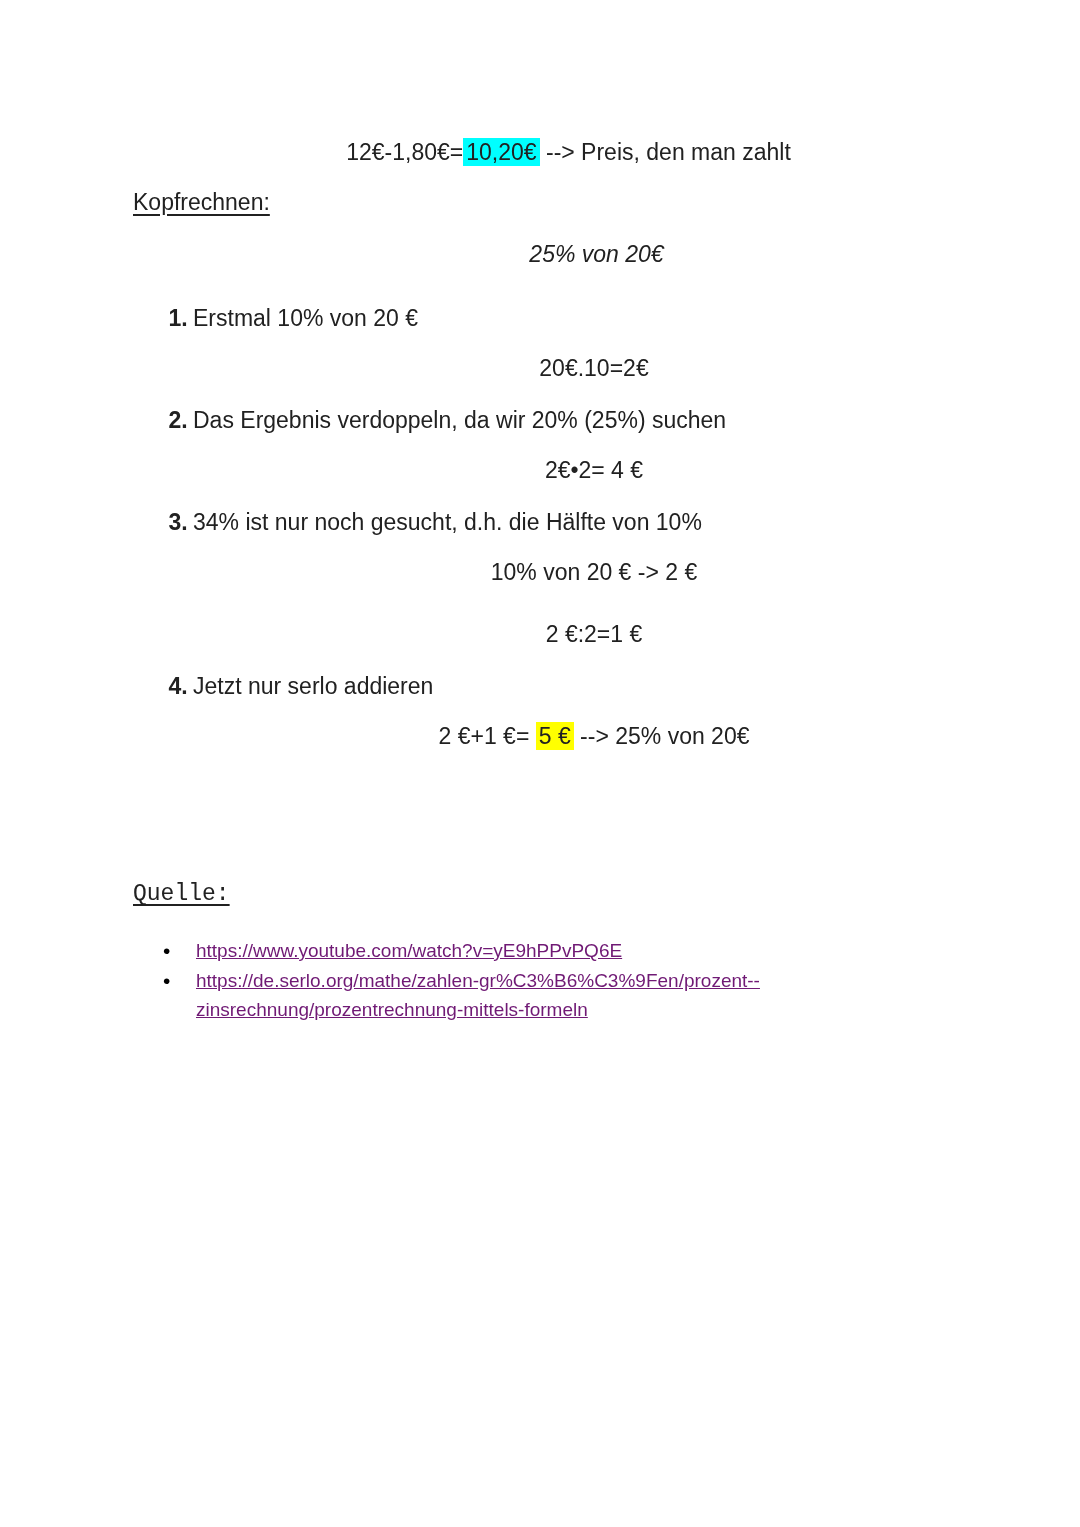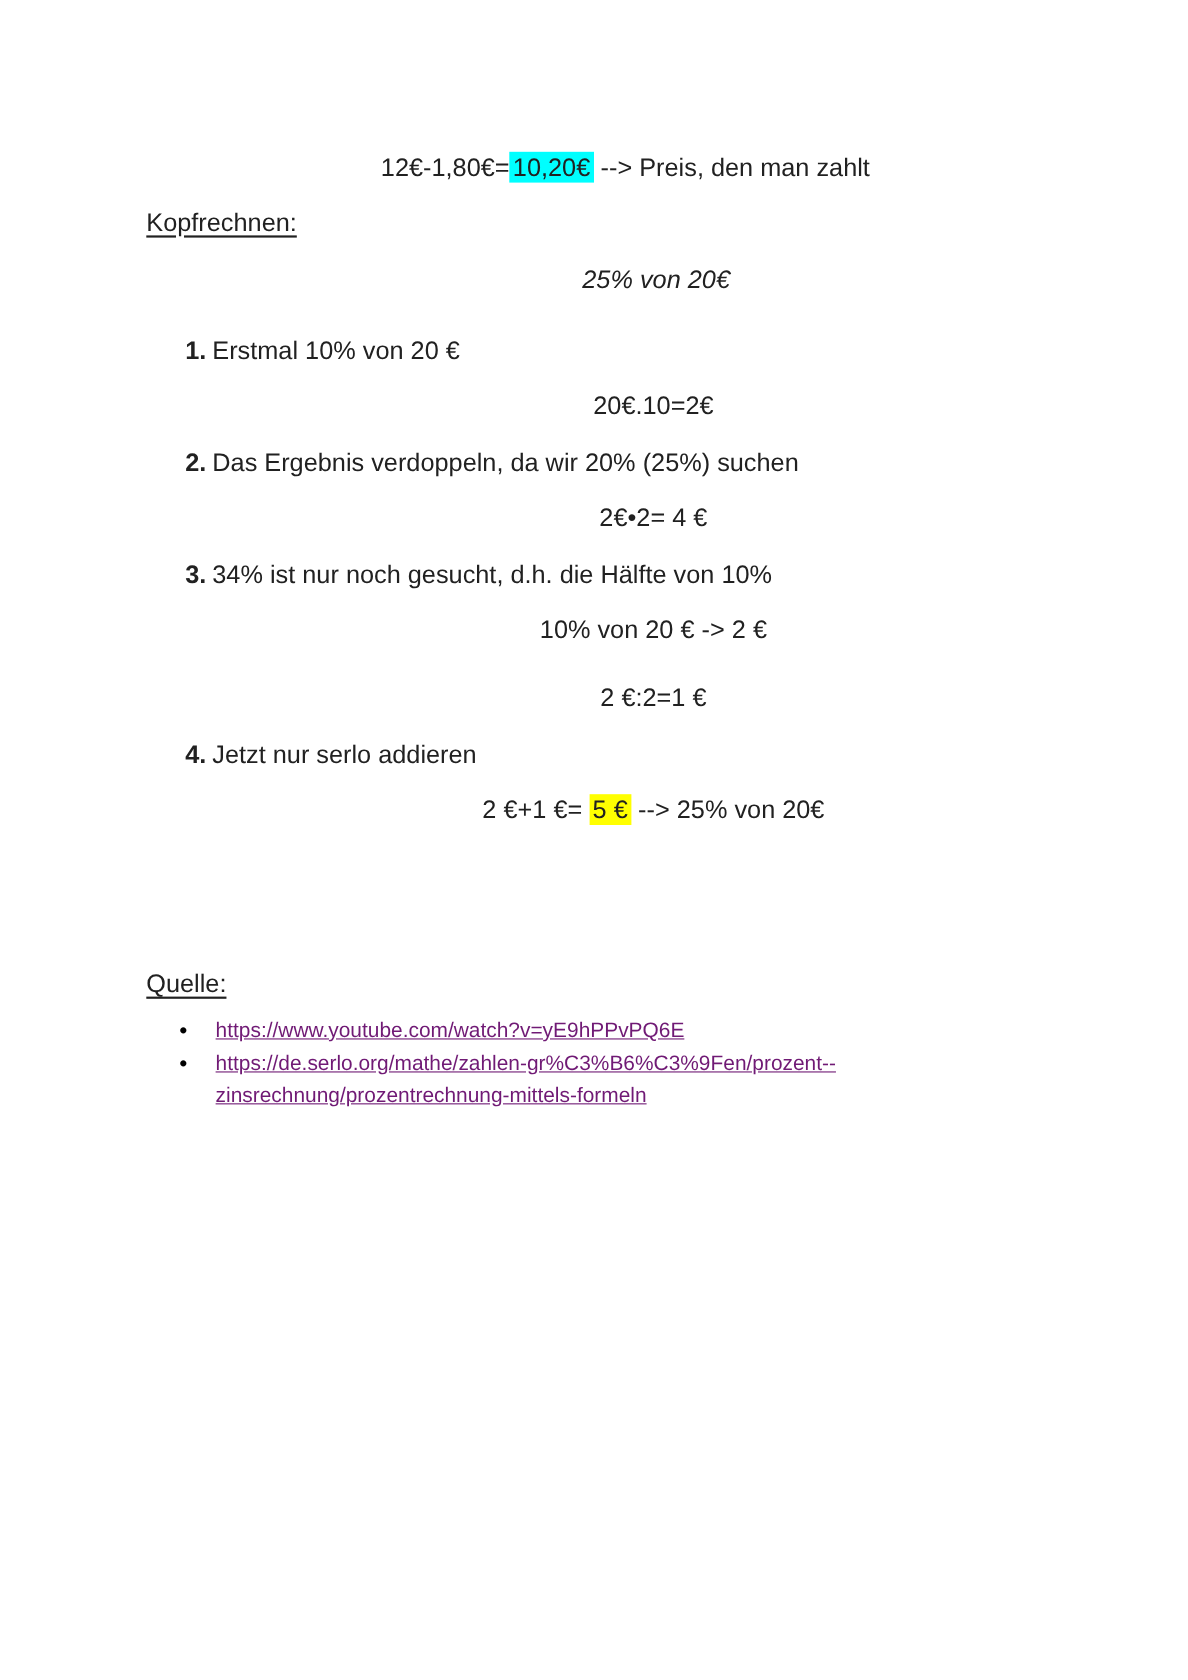--- a/index.html
+++ b/index.html
@@ -33,21 +33,21 @@
   }
   .subtitle { margin-left: 60px; margin-bottom: 36px; font-style: italic; }
   .step { display: flex; margin-left: 30px; margin-bottom: 22px; }
   .step .num { font-weight: 700; width: 30px; flex-shrink: 0; }
   .calc { margin-left: 55px; margin-bottom: 24px; }
   .calc-tight { margin-bottom: 34px; }
   .calc-last { margin-bottom: 130px; }
   mark { color: inherit; padding: 1px 3px; }
   mark.hl-cyan { background: #00ffff; }
   mark.hl-yellow { background: #ffff00; }
-  .quelle-heading { margin-bottom: 15px; }
+  .quelle-heading { margin-bottom: 28px; font-family: Liberation Mono, monospace; }
   .sources {
     list-style: none;
     margin: 0;
     padding: 0 0 0 30px;
     font-size: 19px;
   }
   .sources li { display: flex; align-items: flex-start; line-height: 29px; margin-bottom: 1px; }
   .bullet {
     width: 33px;
     flex-shrink: 0;

